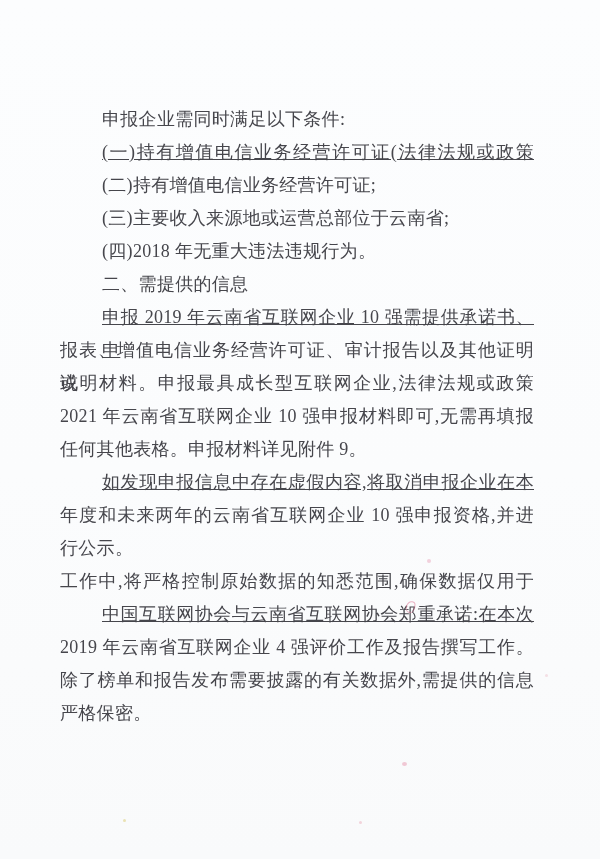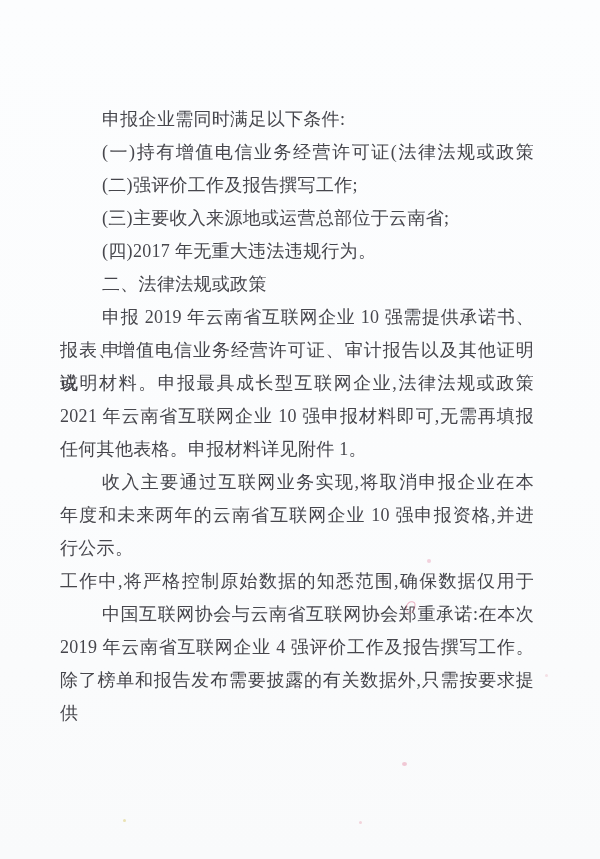--- a/index.html
+++ b/index.html
@@ -38,20 +38,21 @@
     white-space: normal;
     text-align: justify;
     text-align-last: justify;
     text-justify: inter-character;
   }
   .line.indent {
     padding-left: 42px;
   }
   .line.indent.justify {
     padding-left: 42px;
+    text-decoration: underline;
   }
   
   .speck {
     position: absolute;
     border-radius: 50%;
     pointer-events: none;
   }
   .speck-1 { left: 406px; top: 569px; width: 7px; height: 10px;
              border: 1px solid rgba(222,120,150,0.55); border-radius: 60% 40% 50% 50%;
              background: transparent; transform: rotate(14deg); }
@@ -70,55 +71,56 @@
 
     <div>
       <div class="line indent">申报企业需同时满足以下条件:</div>
     </div>
 
     <div>
       <div class="line indent justify">(一)持有增值电信业务经营许可证(法律法规或政策</div>
     </div>
 
     <div>
-      <div class="line indent">(二)强评价工作及报告撰写工作;</div>
+      <div class="line indent">(二)持有增值电信业务经营许可证;</div>
     </div>
 
     <div>
       <div class="line indent">(三)主要收入来源地或运营总部位于云南省;</div>
     </div>
 
     <div>
-      <div class="line indent">(四)2017 年无重大违法违规行为。</div>
+      <div class="line indent">(四)2018 年无重大违法违规行为。</div>
     </div>
 
     <div>
-      <div class="line indent">二、法律法规或政策</div>
+      <div class="line indent">二、需提供的信息</div>
     </div>
 
     <div>
       <div class="line indent justify">申报 2019 年云南省互联网企业 10 强需提供承诺书、申</div>
       <div class="line justify">报表、增值电信业务经营许可证、审计报告以及其他证明或</div>
       <div class="line justify">说明材料。申报最具成长型互联网企业,法律法规或政策</div>
       <div class="line justify">2021 年云南省互联网企业 10 强申报材料即可,无需再填报</div>
-      <div class="line">任何其他表格。申报材料详见附件 1。</div>
+      <div class="line">任何其他表格。申报材料详见附件 9。</div>
     </div>
 
     <div>
-      <div class="line indent justify">收入主要通过互联网业务实现,将取消申报企业在本</div>
+      <div class="line indent justify">如发现申报信息中存在虚假内容,将取消申报企业在本</div>
       <div class="line justify">年度和未来两年的云南省互联网企业 10 强申报资格,并进</div>
       <div class="line">行公示。</div>
     </div>
 
 
     <div>
       <div class="line justify">工作中,将严格控制原始数据的知悉范围,确保数据仅用于</div>
       <div class="line indent justify">中国互联网协会与云南省互联网协会郑重承诺:在本次</div>
       <div class="line justify">2019 年云南省互联网企业 4 强评价工作及报告撰写工作。</div>
-      <div class="line justify">除了榜单和报告发布需要披露的有关数据外,只需按要求提供</div>
+      <div class="line justify">除了榜单和报告发布需要披露的有关数据外,需提供的信息</div>
+      <div class="line">严格保密。</div>
     </div>
 
   </div>
 
   <div class="speck speck-1"></div>
   <div class="speck speck-2"></div>
   <div class="speck speck-3"></div>
   <div class="speck speck-4"></div>
   <div class="speck speck-5"></div>
   <div class="speck speck-6"></div>

